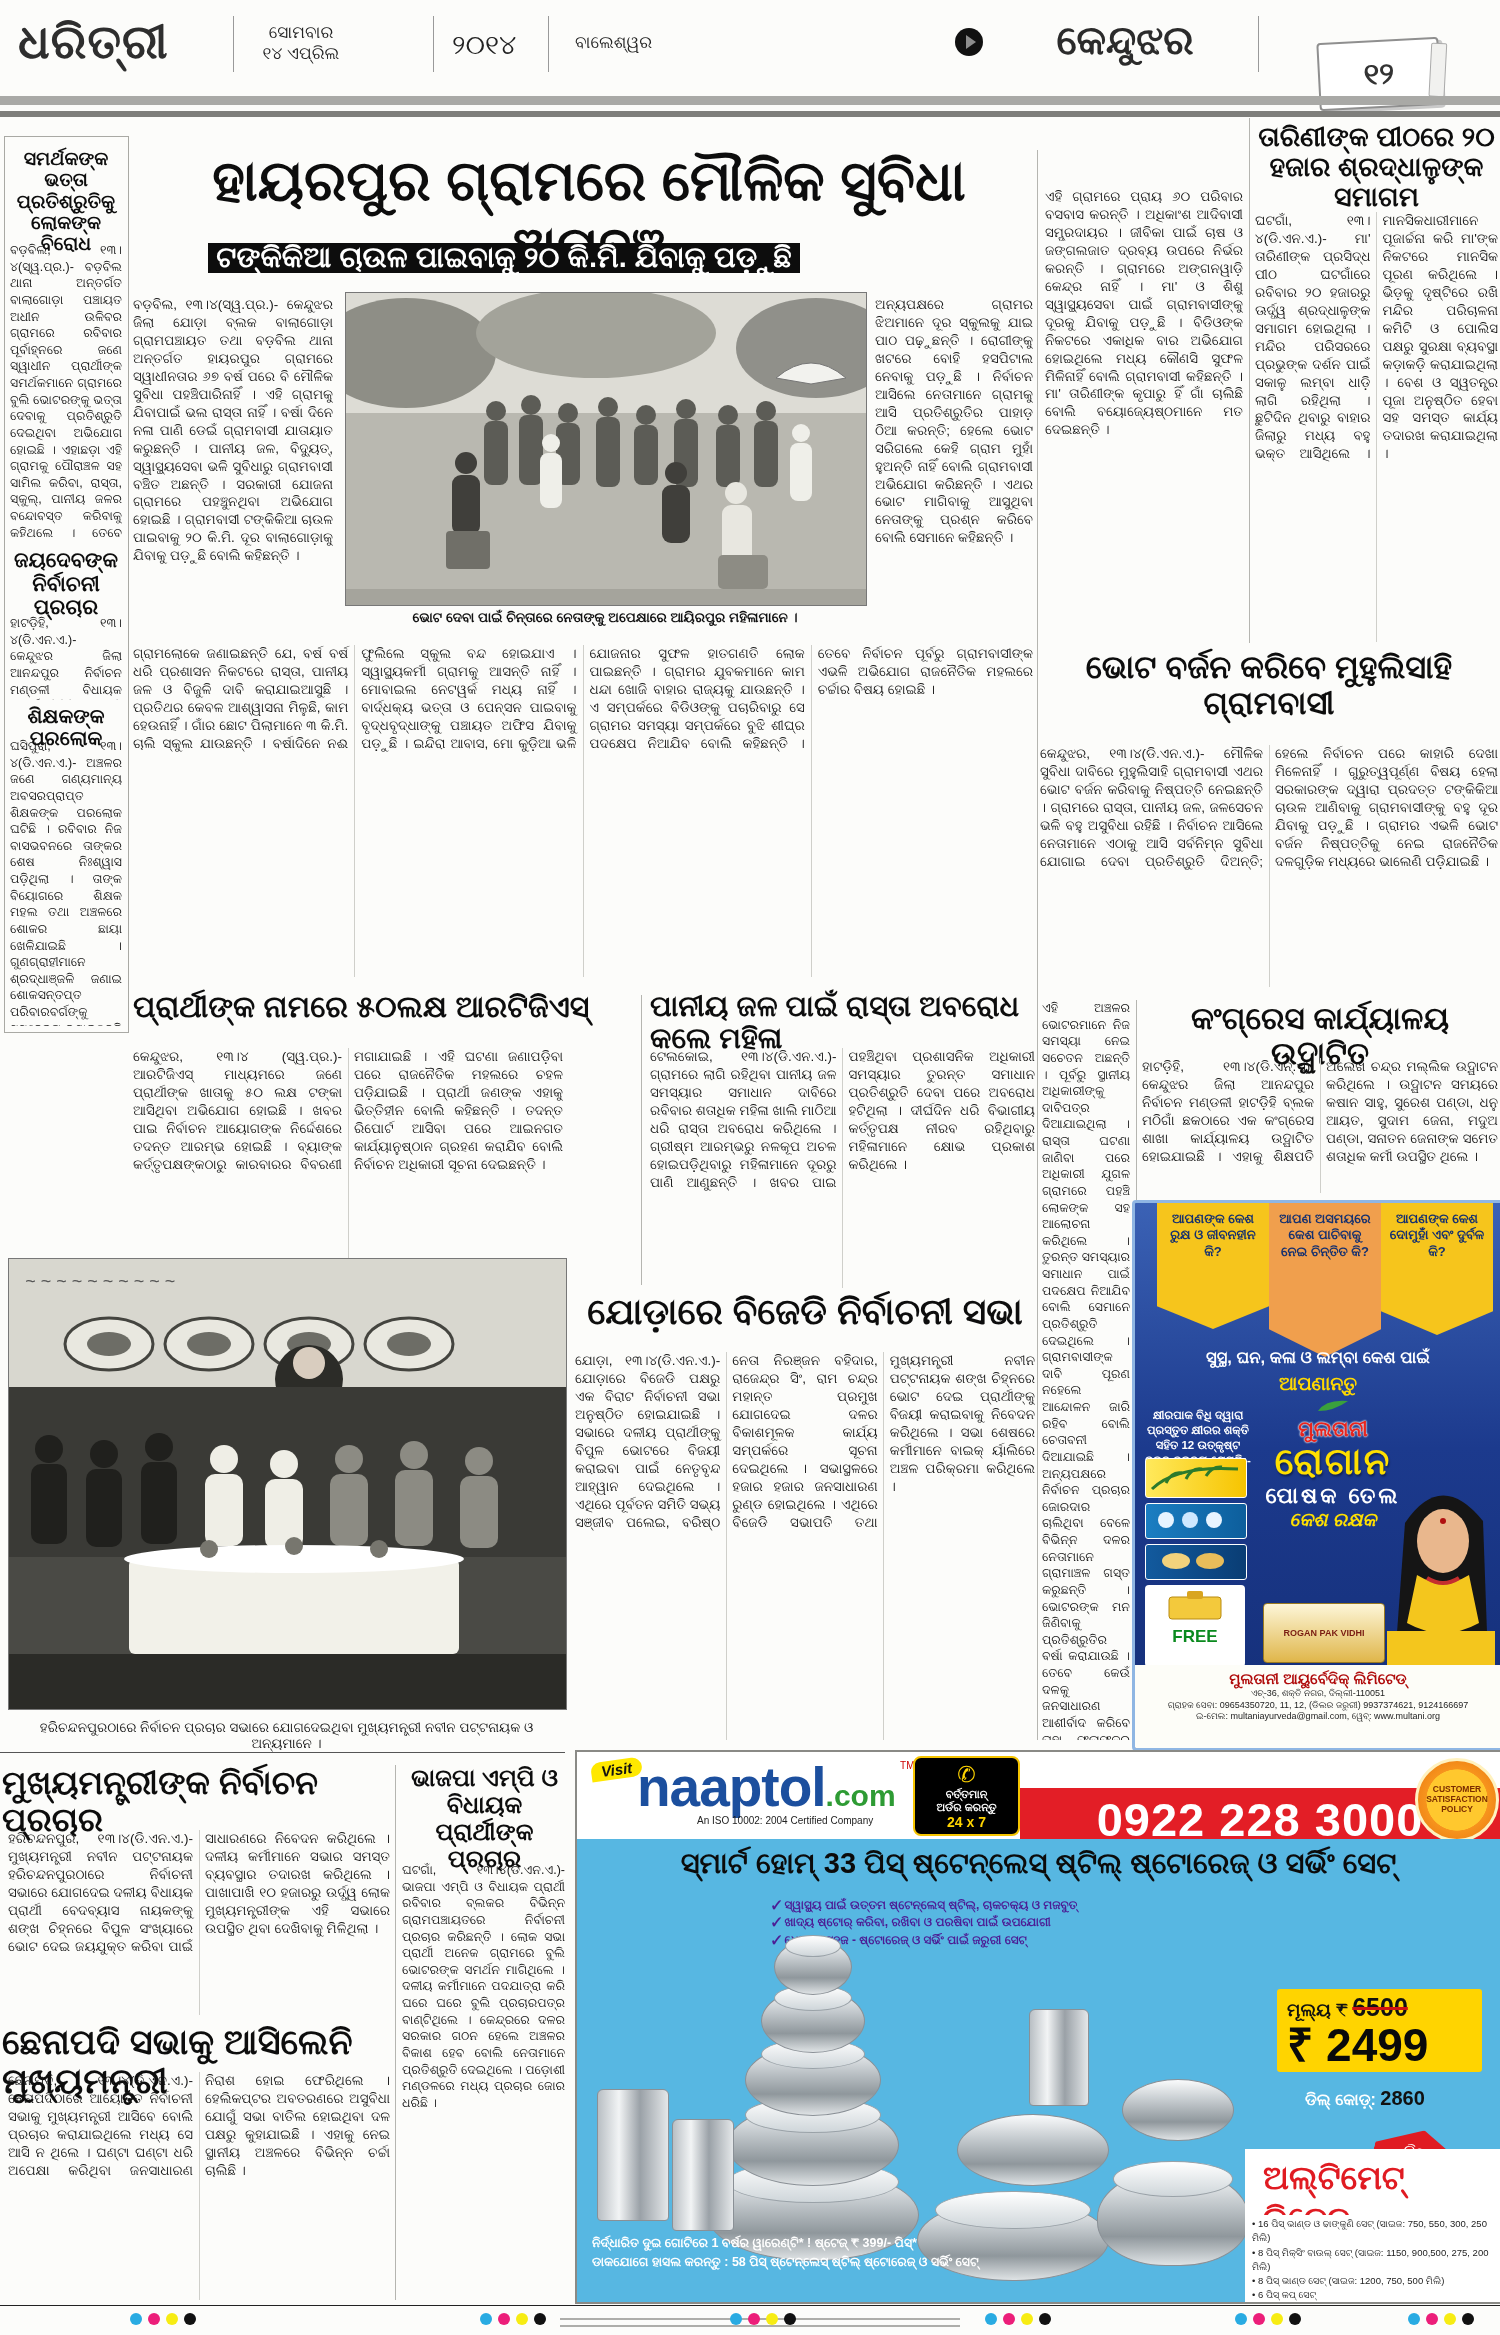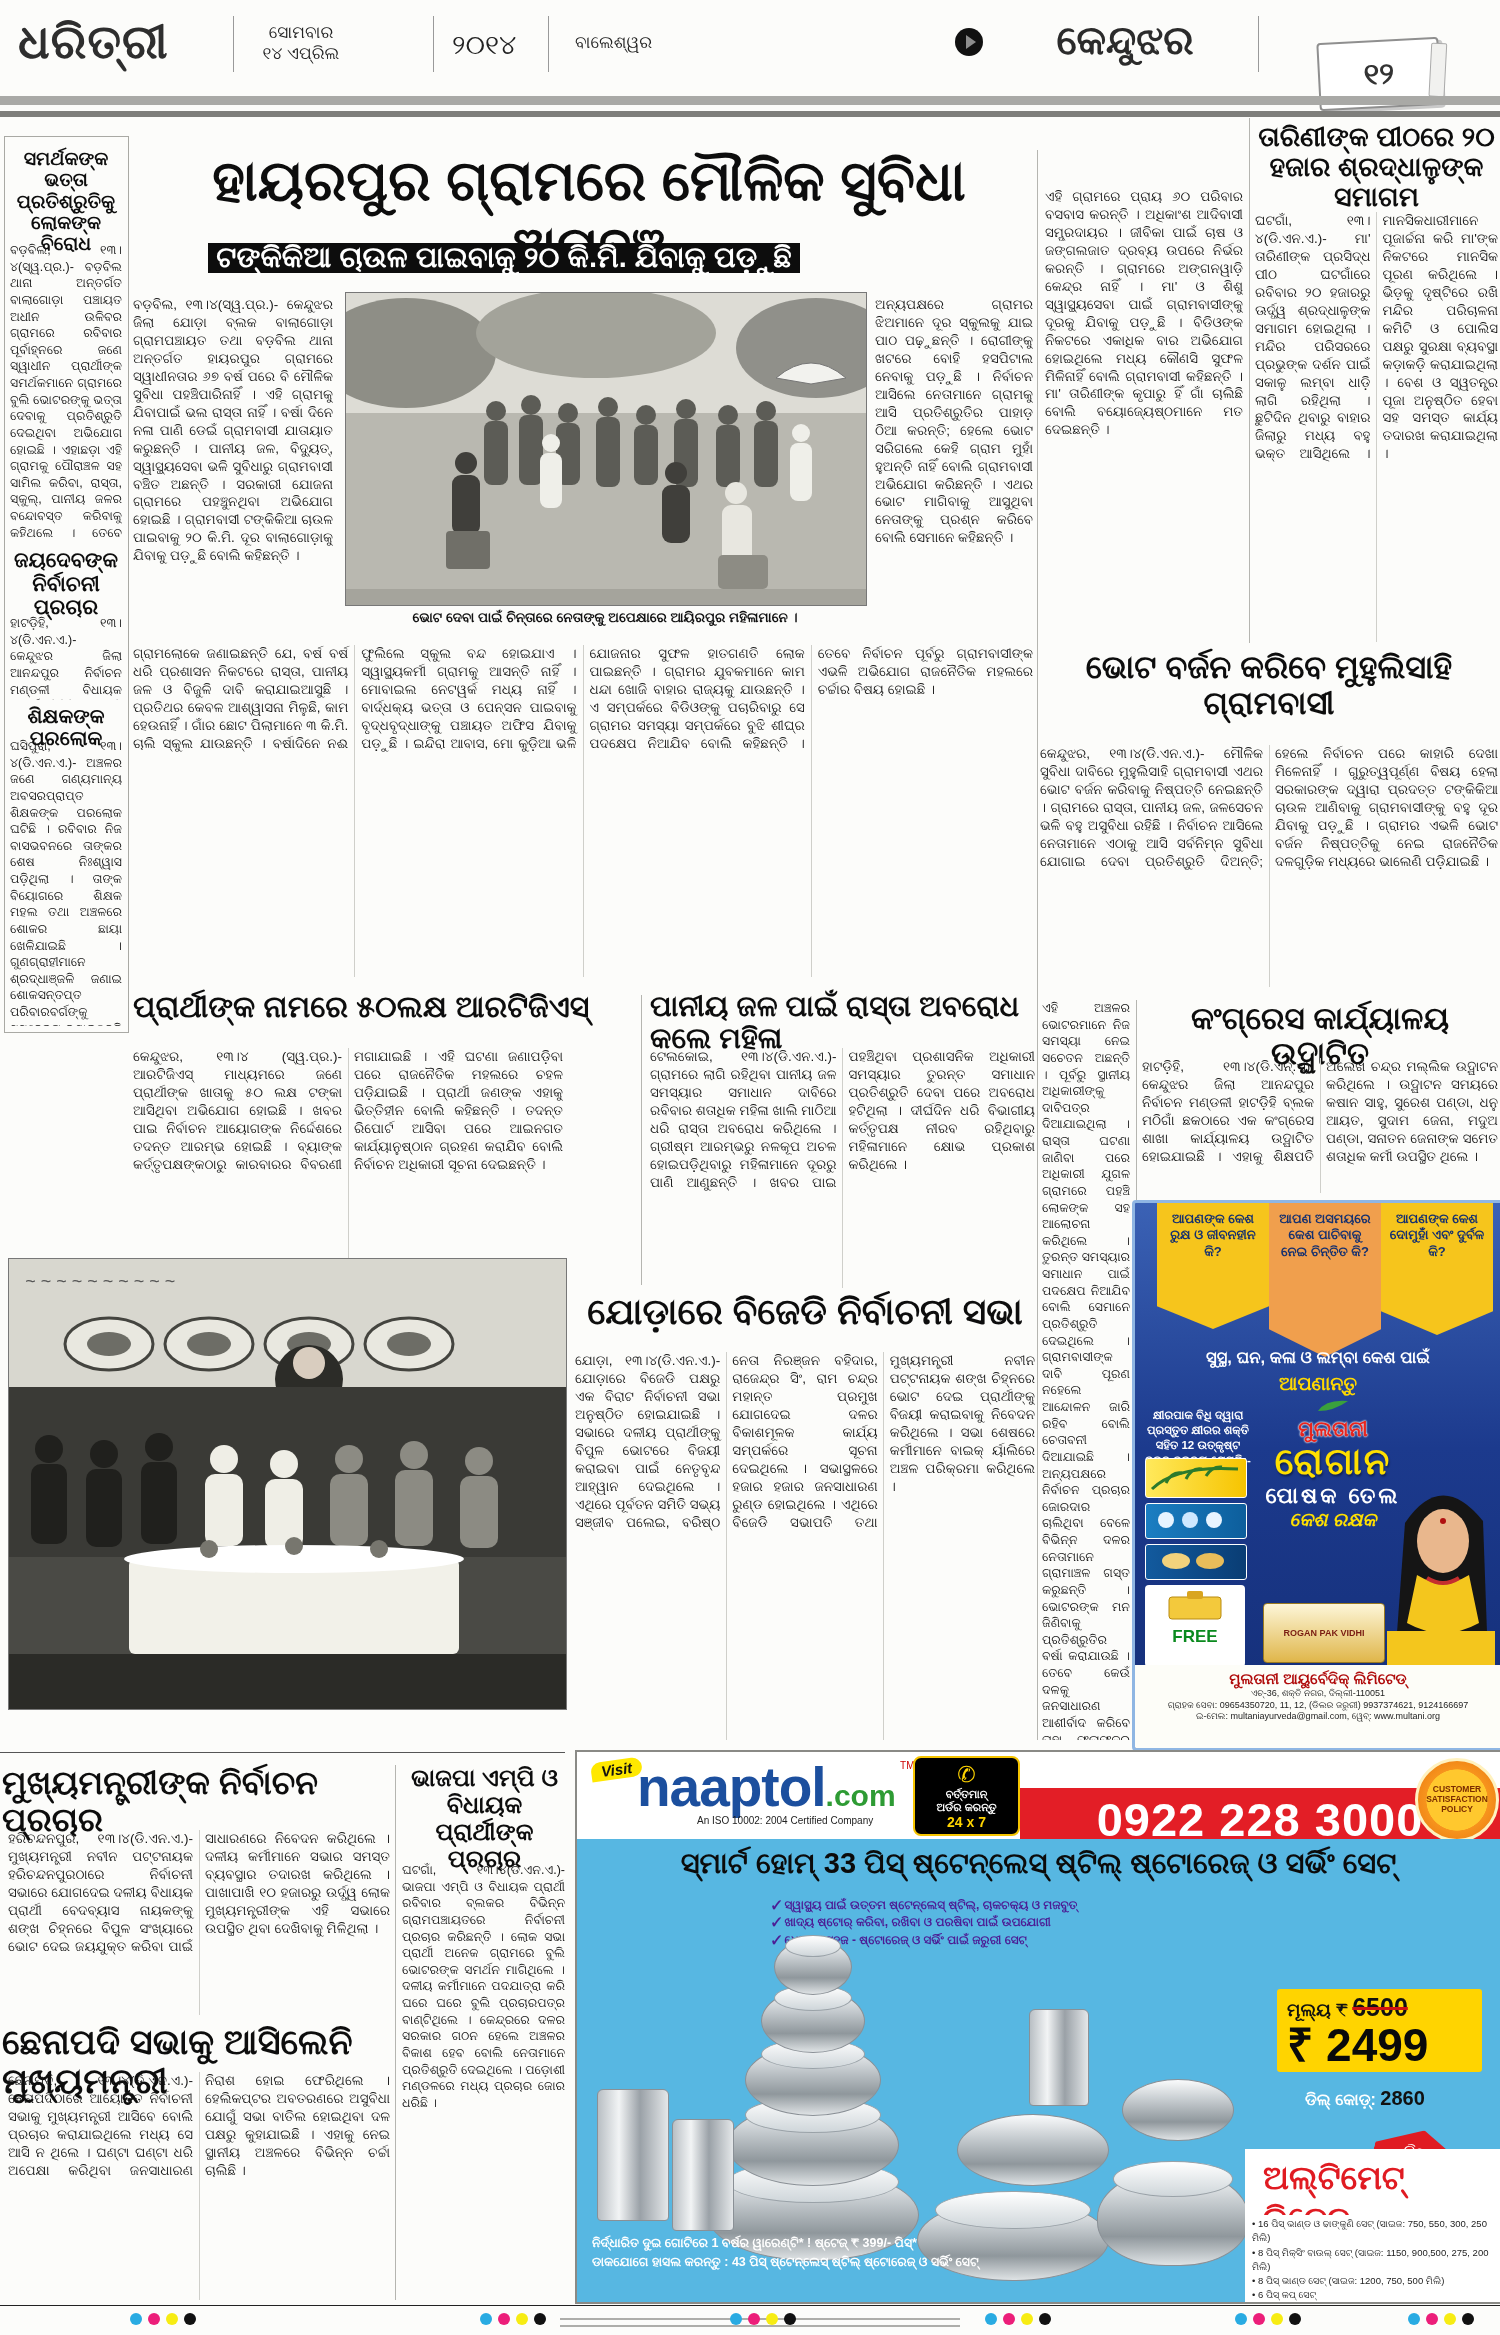--- a/index.html
+++ b/index.html
@@ -315,20 +315,21 @@
       <rect x="120" y="300" width="330" height="95" rx="6" fill="#f2f1e9"></rect>
       <ellipse cx="285" cy="300" rx="170" ry="14" fill="#ffffff"></ellipse>
       <g fill="#77766e">
           <circle cx="200" cy="290" r="9"></circle>
           <circle cx="285" cy="287" r="9"></circle>
           <circle cx="370" cy="290" r="9"></circle>
         </g>
       <rect x="0" y="395" width="557" height="55" fill="#2b2b27"></rect>
     </svg>
   </div>
+  <div class="abs caption" style="left:8px;top:1720px;width:557px;font-weight:normal;">ହରିଚନ୍ଦନପୁରଠାରେ ନିର୍ବାଚନ ପ୍ରଚାର ସଭାରେ ଯୋଗଦେଇଥିବା ମୁଖ୍ୟମନ୍ତ୍ରୀ ନବୀନ ପଟ୍ଟନାୟକ ଓ ଅନ୍ୟମାନେ ।</div>
   <div class="hrule" style="left:0;top:1752px;width:565px;"></div>
 
   <div class="abs h-sec" style="left:575px;top:1292px;width:460px;font-size:36px;">ଯୋଡ଼ାରେ ବିଜେଡି ନିର୍ବାଚନୀ ସଭା</div>
   <div class="abs body c3" style="left:575px;top:1352px;width:460px;height:388px;overflow:hidden;">ଯୋଡ଼ା, ୧୩।୪(ଡି.ଏନ.ଏ.)- ଯୋଡ଼ାରେ ବିଜେଡି ପକ୍ଷରୁ ଏକ ବିରାଟ ନିର୍ବାଚନୀ ସଭା ଅନୁଷ୍ଠିତ ହୋଇଯାଇଛି । ସଭାରେ ଦଳୀୟ ପ୍ରାର୍ଥୀଙ୍କୁ ବିପୁଳ ଭୋଟରେ ବିଜୟୀ କରାଇବା ପାଇଁ ନେତୃବୃନ୍ଦ ଆହ୍ୱାନ ଦେଇଥିଲେ । ଏଥିରେ ପୂର୍ବତନ ସମିତି ସଭ୍ୟ ସଞ୍ଜୀବ ପଲେଇ, ବରିଷ୍ଠ ନେତା ନିରଞ୍ଜନ ବହିଦାର, ରାଜେନ୍ଦ୍ର ସିଂ, ରାମ ଚନ୍ଦ୍ର ମହାନ୍ତ ପ୍ରମୁଖ ଯୋଗଦେଇ ଦଳର ବିକାଶମୂଳକ କାର୍ଯ୍ୟ ସମ୍ପର୍କରେ ସୂଚନା ଦେଇଥିଲେ । ସଭାସ୍ଥଳରେ ହଜାର ହଜାର ଜନସାଧାରଣ ରୁଣ୍ଡ ହୋଇଥିଲେ । ଏଥିରେ ବିଜେଡି ସଭାପତି ତଥା ମୁଖ୍ୟମନ୍ତ୍ରୀ ନବୀନ ପଟ୍ଟନାୟକ ଶଙ୍ଖ ଚିହ୍ନରେ ଭୋଟ ଦେଇ ପ୍ରାର୍ଥୀଙ୍କୁ ବିଜୟୀ କରାଇବାକୁ ନିବେଦନ କରିଥିଲେ । ସଭା ଶେଷରେ କର୍ମୀମାନେ ବାଇକ୍ ର୍ୟାଲିରେ ଅଞ୍ଚଳ ପରିକ୍ରମା କରିଥିଲେ ।</div>
 
   <div class="abs h-sec" style="left:2px;top:1765px;width:388px;font-size:33px;text-align:left;">ମୁଖ୍ୟମନ୍ତ୍ରୀଙ୍କ ନିର୍ବାଚନ ପ୍ରଚାର</div>
   <div class="abs body c2" style="left:8px;top:1830px;width:382px;height:185px;overflow:hidden;">ହରିଚନ୍ଦନପୁର, ୧୩।୪(ଡି.ଏନ.ଏ.)- ମୁଖ୍ୟମନ୍ତ୍ରୀ ନବୀନ ପଟ୍ଟନାୟକ ହରିଚନ୍ଦନପୁରଠାରେ ନିର୍ବାଚନୀ ସଭାରେ ଯୋଗଦେଇ ଦଳୀୟ ବିଧାୟକ ପ୍ରାର୍ଥୀ ବେଦବ୍ୟାସ ନାୟକଙ୍କୁ ଶଙ୍ଖ ଚିହ୍ନରେ ବିପୁଳ ସଂଖ୍ୟାରେ ଭୋଟ ଦେଇ ଜୟଯୁକ୍ତ କରିବା ପାଇଁ ସାଧାରଣରେ ନିବେଦନ କରିଥିଲେ । ଦଳୀୟ କର୍ମୀମାନେ ସଭାର ସମସ୍ତ ବ୍ୟବସ୍ଥାର ତଦାରଖ କରିଥିଲେ । ପାଖାପାଖି ୧୦ ହଜାରରୁ ଉର୍ଦ୍ଧ୍ୱ ଲୋକ ମୁଖ୍ୟମନ୍ତ୍ରୀଙ୍କ ଏହି ସଭାରେ ଉପସ୍ଥିତ ଥିବା ଦେଖିବାକୁ ମିଳିଥିଲା ।</div>
   <div class="vrule" style="left:395px;top:1765px;height:535px;"></div>
   <div class="abs h-sec" style="left:402px;top:1765px;width:165px;font-size:24px;">ଭାଜପା ଏମ୍ପି ଓ ବିଧାୟକ ପ୍ରାର୍ଥୀଙ୍କ ପ୍ରଚାର</div>
   <div class="abs body small" style="left:402px;top:1862px;width:163px;height:435px;overflow:hidden;">ଘଟଗାଁ, ୧୩।୪(ଡି.ଏନ.ଏ.)- ଭାଜପା ଏମ୍ପି ଓ ବିଧାୟକ ପ୍ରାର୍ଥୀ ରବିବାର ବ୍ଲକର ବିଭିନ୍ନ ଗ୍ରାମପଞ୍ଚାୟତରେ ନିର୍ବାଚନୀ ପ୍ରଚାର କରିଛନ୍ତି । ଲୋକ ସଭା ପ୍ରାର୍ଥୀ ଅନେକ ଗ୍ରାମରେ ବୁଲି ଭୋଟରଙ୍କ ସମର୍ଥନ ମାଗିଥିଲେ । ଦଳୀୟ କର୍ମୀମାନେ ପଦଯାତ୍ରା କରି ଘରେ ଘରେ ବୁଲି ପ୍ରଚାରପତ୍ର ବାଣ୍ଟିଥିଲେ । କେନ୍ଦ୍ରରେ ଦଳର ସରକାର ଗଠନ ହେଲେ ଅଞ୍ଚଳର ବିକାଶ ହେବ ବୋଲି ନେତାମାନେ ପ୍ରତିଶ୍ରୁତି ଦେଇଥିଲେ । ପଡ଼ୋଶୀ ମଣ୍ଡଳରେ ମଧ୍ୟ ପ୍ରଚାର ଜୋର ଧରିଛି ।</div>
@@ -408,21 +409,21 @@
       </div>
 
       <div class="abs" style="left:668px;top:310px;width:255px;height:153px;background:#fff;">
         <div class="promo-red" style="margin:8px 0 0 18px;">ଅଲ୍ଟିମେଟ୍</div>
         <div class="promo-red" style="margin-left:18px;">କିଚେନ</div>
         <div class="promo-red" style="margin-left:18px;">ସାମଗ୍ରୀ !</div>
       </div>
 
       <div class="abs np-warranty" style="left:15px;top:395px;width:540px;">
         <div>ନିର୍ଦ୍ଧାରିତ ଦୁଇ ଗୋଟିରେ 1 ବର୍ଷର ୱାରେଣ୍ଟି* ! ଷ୍ଟେଜ୍ ₹ 399/- ପିସ୍*</div>
-        <div>ଡାକଯୋଗେ ହାସଲ କରନ୍ତୁ : 43 ପିସ୍ ଷ୍ଟେନ୍ଲେସ୍ ଷ୍ଟିଲ୍ ଷ୍ଟୋରେଜ୍ ଓ ସର୍ଭିଂ ସେଟ୍</div>
+        <div>ଡାକଯୋଗେ ହାସଲ କରନ୍ତୁ : 58 ପିସ୍ ଷ୍ଟେନ୍ଲେସ୍ ଷ୍ଟିଲ୍ ଷ୍ଟୋରେଜ୍ ଓ ସର୍ଭିଂ ସେଟ୍</div>
       </div>
     </div>
 
     <div class="abs np-list" style="left:675px;top:463px;width:245px;height:85px;background:#fff;padding-top:2px;">
       <div>• 16 ପିସ୍ ଭାଣ୍ଡ ଓ ଢାଙ୍କୁଣି ସେଟ୍ (ସାଇଜ: 750, 550, 300, 250 ମିଲି)</div>
       <div>• 8 ପିସ୍ ମିକ୍ସିଂ ବାଉଲ୍ ସେଟ୍ (ସାଇଜ: 1150, 900,500, 275, 200 ମିଲି)</div>
       <div>• 8 ପିସ୍ ଭାଣ୍ଡ ସେଟ୍ (ସାଇଜ: 1200, 750, 500 ମିଲି)</div>
       <div>• 6 ପିସ୍ କପ୍ ସେଟ୍</div>
       <div>• 4 ପିସ୍ ଗ୍ଲାସ୍ ସେଟ୍ (ସାଇଜ: 700, 1125, 1575 ମିଲି)</div>
     </div>

